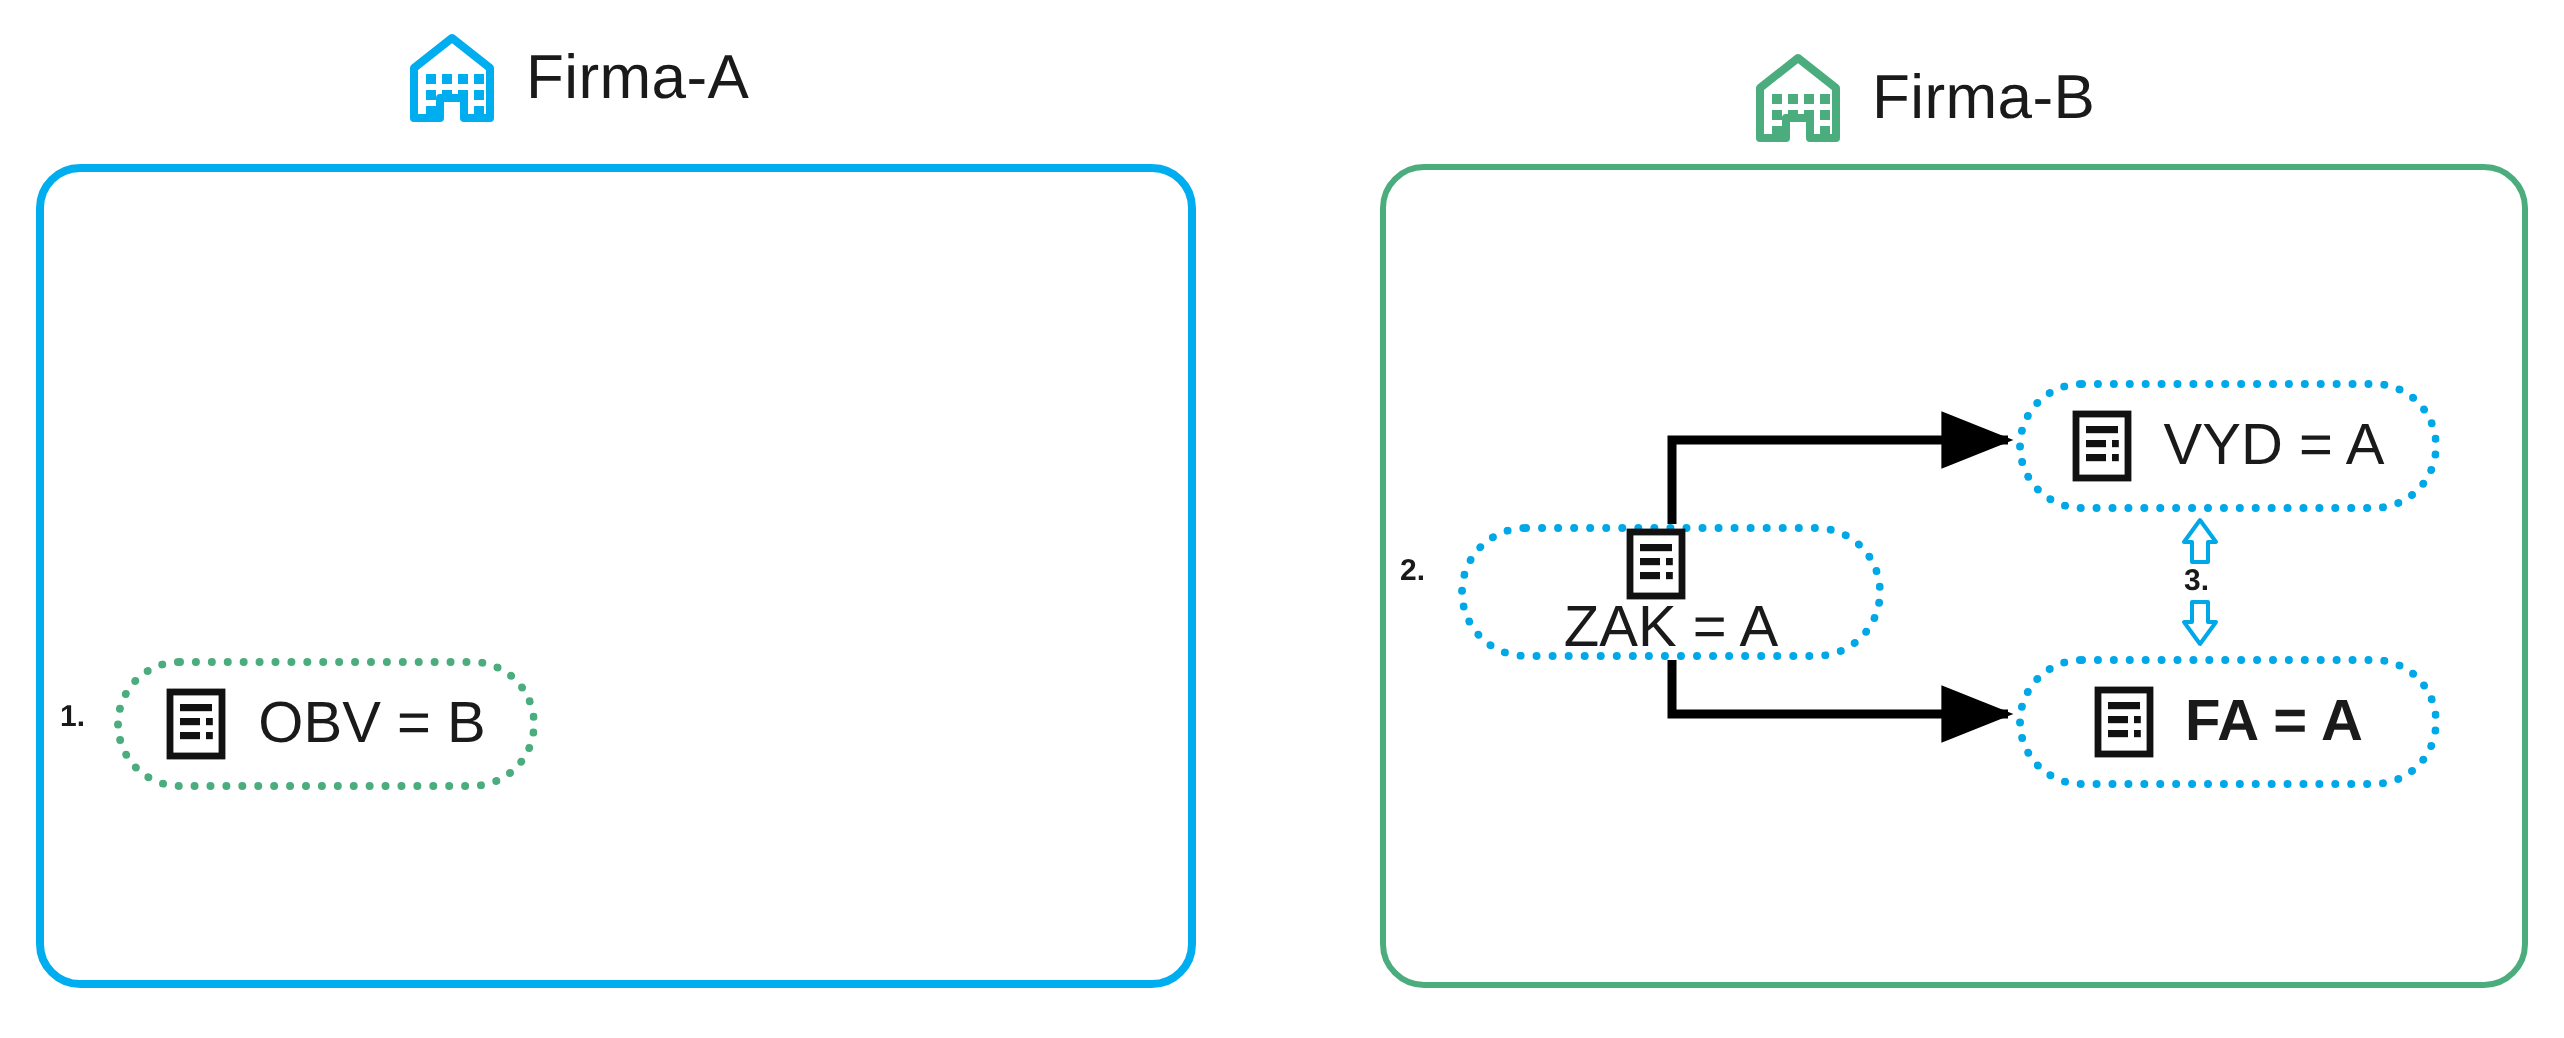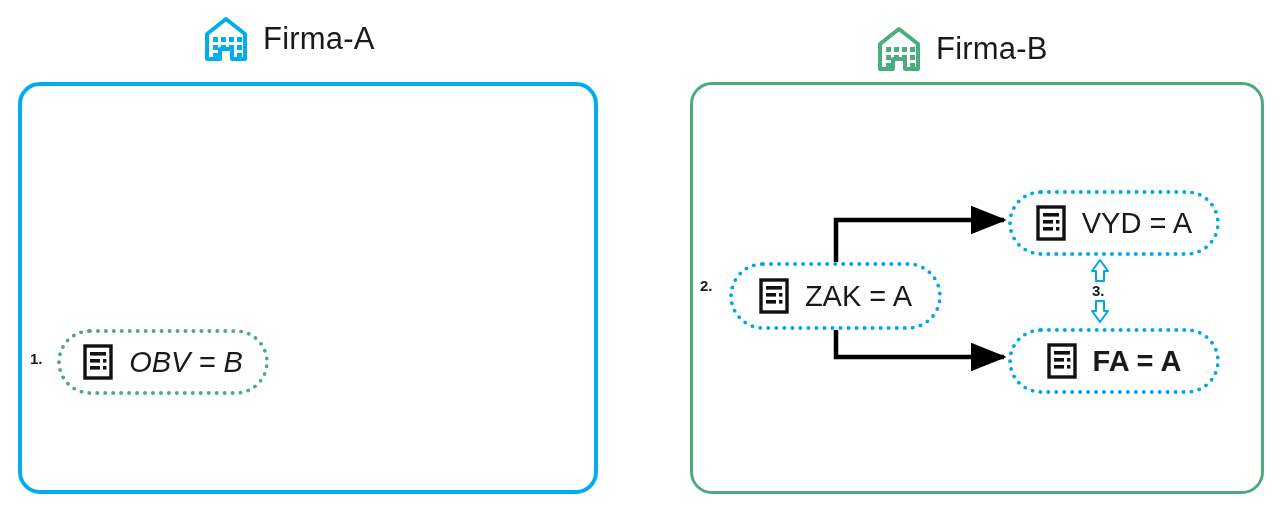--- a/index.html
+++ b/index.html
@@ -103,34 +103,34 @@
     <g>
       <path d="M1100,260 L1108,271 L1104,271 L1104,281 L1096,281 L1096,271 L1092,271 Z" fill="#ffffff" stroke="#00A8E8" stroke-width="2" stroke-linejoin="round"></path>
     </g>
 
     <g>
       <path d="M1100,322 L1092,311 L1096,311 L1096,301 L1104,301 L1104,311 L1108,311 Z" fill="#ffffff" stroke="#00A8E8" stroke-width="2" stroke-linejoin="round"></path>
     </g>
   </svg>
 
   <div class="step-num" style="left:30px;top:351px;">1.</div>
-  <div class="node" style="left:57px;top:329px;width:212px;height:66px;border-color:#4BAD7D;font-style:italic;">
+  <div class="node" style="left:57px;top:329px;width:212px;height:66px;border-color:#4BAD7D;">
     <svg class="doc" width="30" height="36" viewBox="0 0 30 36">
       <rect x="2" y="2" width="26" height="32" fill="#ffffff" stroke="#111111" stroke-width="3.4"></rect>
       <rect x="7" y="8" width="16" height="3.6" fill="#111111"></rect>
       <rect x="7" y="15" width="10" height="3.6" fill="#111111"></rect>
       <rect x="20" y="15" width="3.4" height="3.6" fill="#111111"></rect>
       <rect x="7" y="22" width="10" height="3.6" fill="#111111"></rect>
       <rect x="20" y="22" width="3.4" height="3.6" fill="#111111"></rect>
     </svg>
     <span class="node-label">OBV = B</span>
   </div>
 
   <div class="step-num" style="left:700px;top:278px;">2.</div>
-  <div class="node" style="left:729px;top:262px;width:213px;height:68px;border-color:#00A8E8;">
+  <div class="node" style="left:729px;top:262px;width:213px;height:68px;border-color:#00A8E8;flex-direction:column;">
     <svg class="doc" width="30" height="36" viewBox="0 0 30 36">
       <rect x="2" y="2" width="26" height="32" fill="#ffffff" stroke="#111111" stroke-width="3.4"></rect>
       <rect x="7" y="8" width="16" height="3.6" fill="#111111"></rect>
       <rect x="7" y="15" width="10" height="3.6" fill="#111111"></rect>
       <rect x="20" y="15" width="3.4" height="3.6" fill="#111111"></rect>
       <rect x="7" y="22" width="10" height="3.6" fill="#111111"></rect>
       <rect x="20" y="22" width="3.4" height="3.6" fill="#111111"></rect>
     </svg>
     <span class="node-label">ZAK = A</span>
   </div>

